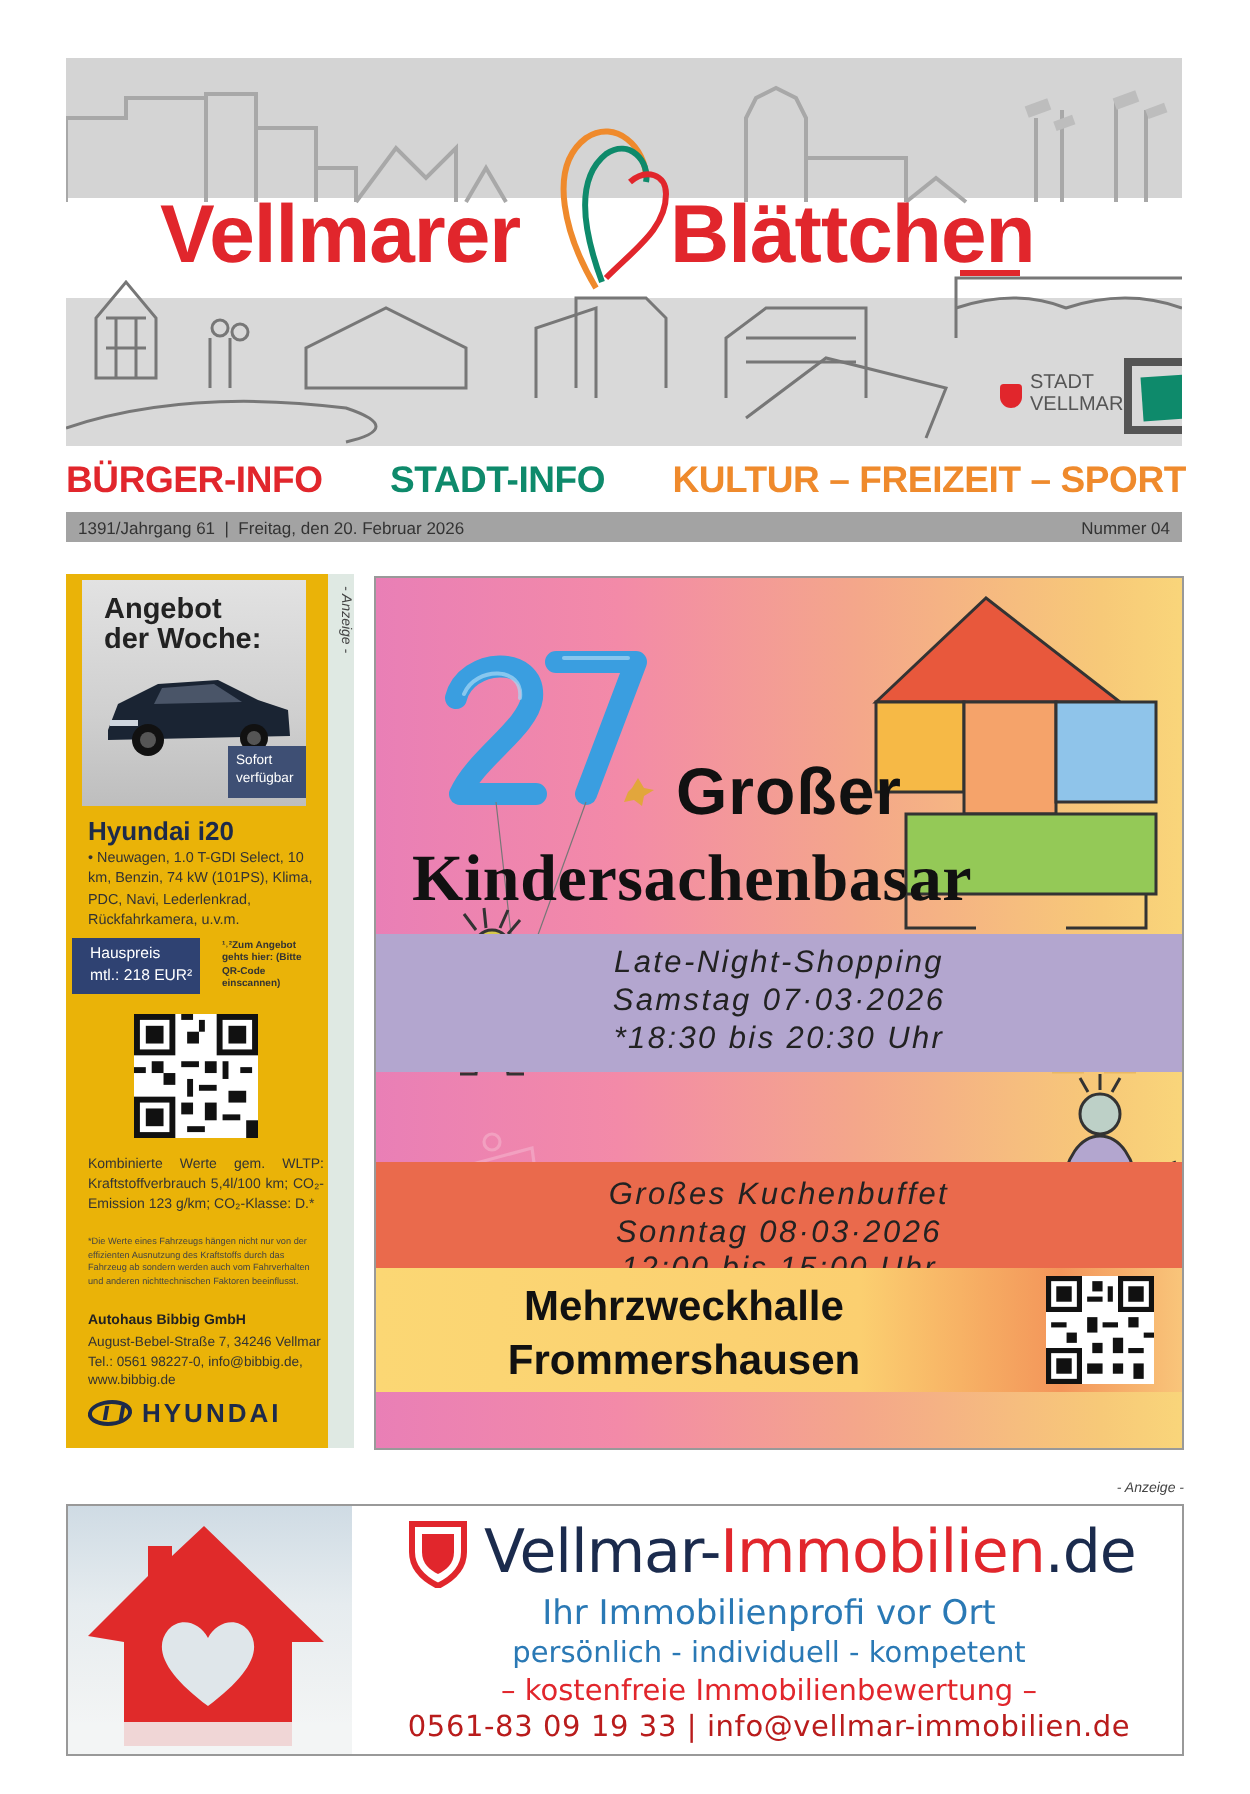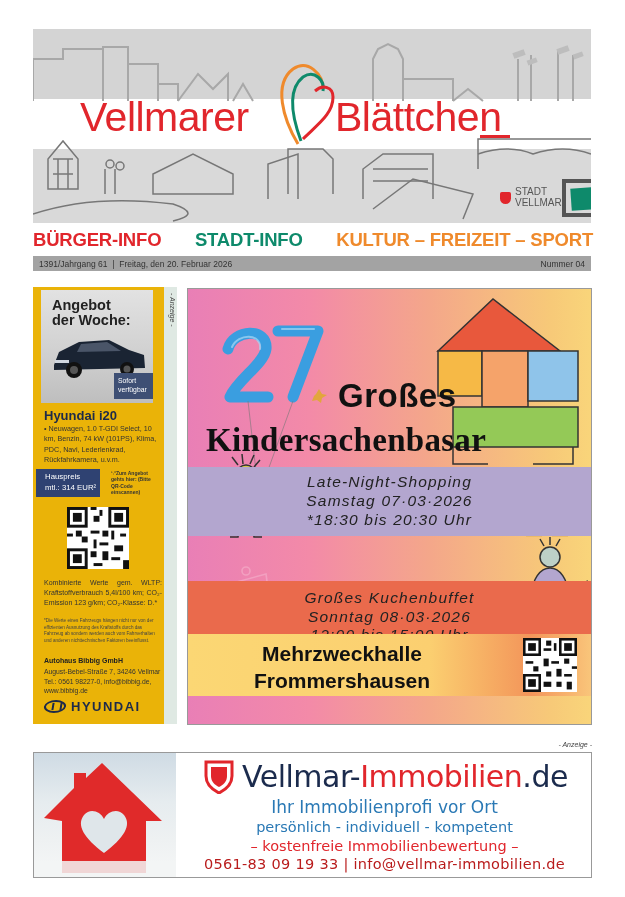--- a/index.html
+++ b/index.html
@@ -15,21 +15,21 @@
     position: absolute; left: 0; top: 0; width: 100%; height: 70px; background: #d4d4d4;
   }
   .masthead .band {
     position: absolute; left: 0; top: 70px; width: 100%; height: 50px; background: #ffffff;
   }
   .masthead .ground {
     position: absolute; left: 0; top: 120px; width: 100%; height: 74px; background: #d9d9d9;
   }
   .masthead svg.sketch { position: absolute; left: 0; top: 0; }
   .masthead .title {
-    position: absolute; top: 68px; font-weight: normal; color: #e1262c;
+    position: absolute; top: 68px; font-weight: bold; color: #e1262c;
     font-size: 41px; letter-spacing: -0.5px; line-height: 1;
   }
   .masthead .title.left { left: 47px; }
   .masthead .title.right { left: 302px; }
   .masthead .stadt-logo {
     position: absolute; left: 467px; top: 158px; display: flex; align-items: center; gap: 4px;
   }
   .stadt-logo .crest {
     width: 11px; height: 12px; background: #e1262c; border-radius: 2px 2px 6px 6px;
   }
@@ -291,21 +291,21 @@
     </svg>
     <div class="badge">
       <div>Sofort</div>
       <div>verfügbar</div>
     </div>
   </div>
   <div class="model">Hyundai i20</div>
   <div class="specs">• Neuwagen, 1.0 T-GDI Select, 10 km, Benzin, 74 kW (101PS), Klima, PDC, Navi, Lederlenkrad, Rückfahrkamera, u.v.m.</div>
   <div class="price-box">
     <div>Hauspreis</div>
-    <div>mtl.: 314 EUR²</div>
+    <div>mtl.: 218 EUR²</div>
   </div>
   <div class="price-note">¹˒²Zum Angebot gehts hier: (Bitte QR-Code einscannen)</div>
   <svg class="qr" width="62" height="62" viewBox="0 0 21 21">
     <rect width="21" height="21" fill="#fff"></rect>
     <g fill="#111">
       <rect x="0" y="0" width="7" height="7"></rect>
         <rect x="1" y="1" width="5" height="5" fill="#fff"></rect>
         <rect x="2" y="2" width="3" height="3"></rect>
       <rect x="14" y="0" width="7" height="7"></rect>
         <rect x="15" y="1" width="5" height="5" fill="#fff"></rect>
@@ -389,21 +389,21 @@
       <circle cx="58" cy="282" r="4"></circle>
     </g>
 
     <g stroke="#333" stroke-width="1.5">
       <circle cx="362" cy="268" r="10" fill="#bdd0c7"></circle>
       <ellipse cx="362" cy="305" rx="18" ry="26" fill="#b3a6cf"></ellipse>
       <path d="M344 300 L322 294 M380 300 L400 292 M352 330 L350 345 M372 330 L374 345" fill="none"></path>
       <path d="M356 257 L352 250 M362 256 L362 248 M368 257 L372 250" fill="none"></path>
     </g>
   </svg>
-  <div class="title1">Großes</div>
+  <div class="title1">Großer</div>
   <div class="title2">Kindersachenbasar</div>
   <div class="event-band band-late">
     <div>Late-Night-Shopping</div>
     <div>Samstag 07·03·2026</div>
     <div>*18:30 bis 20:30 Uhr</div>
   </div>
   <div class="event-band band-kuchen">
     <div>Großes Kuchenbuffet</div>
     <div>Sonntag 08·03·2026</div>
     <div>12:00 bis 15:00 Uhr</div>

